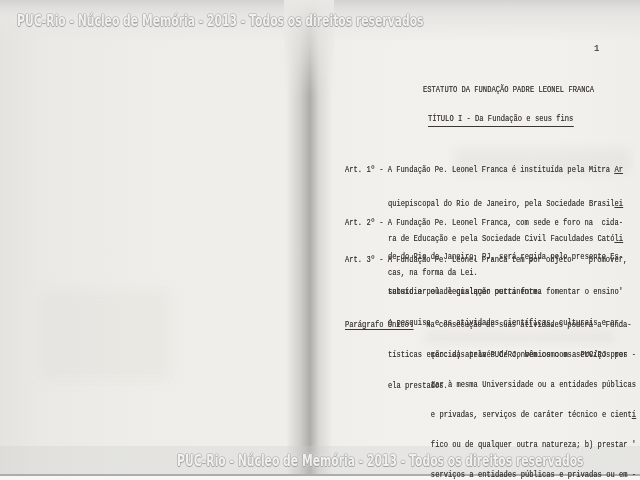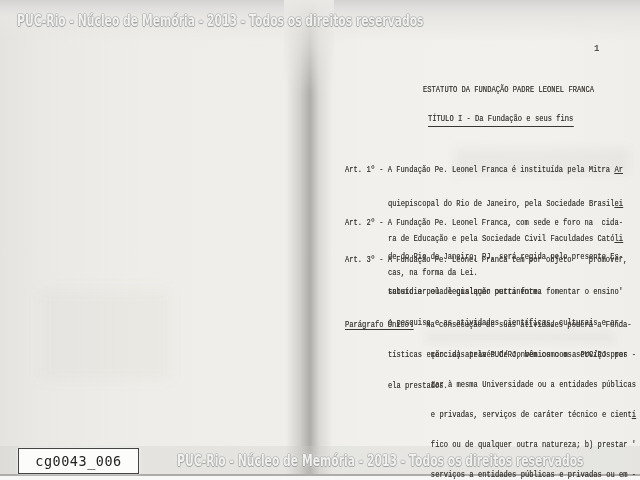--- a/index.html
+++ b/index.html
@@ -140,17 +140,14 @@
     
     
     
     
     
     
   </div>
 
   <div class="wm wm-top">PUC-Rio - Núcleo de Memória - 2013 - Todos os direitos reservados</div>
   <div class="wm wm-bottom">PUC-Rio - Núcleo de Memória - 2013 - Todos os direitos reservados</div>
-  <div class="catalog-box">
-    <span>cg0043_006</span>
-  </div>
 
 </div>
 
 </body></html>

